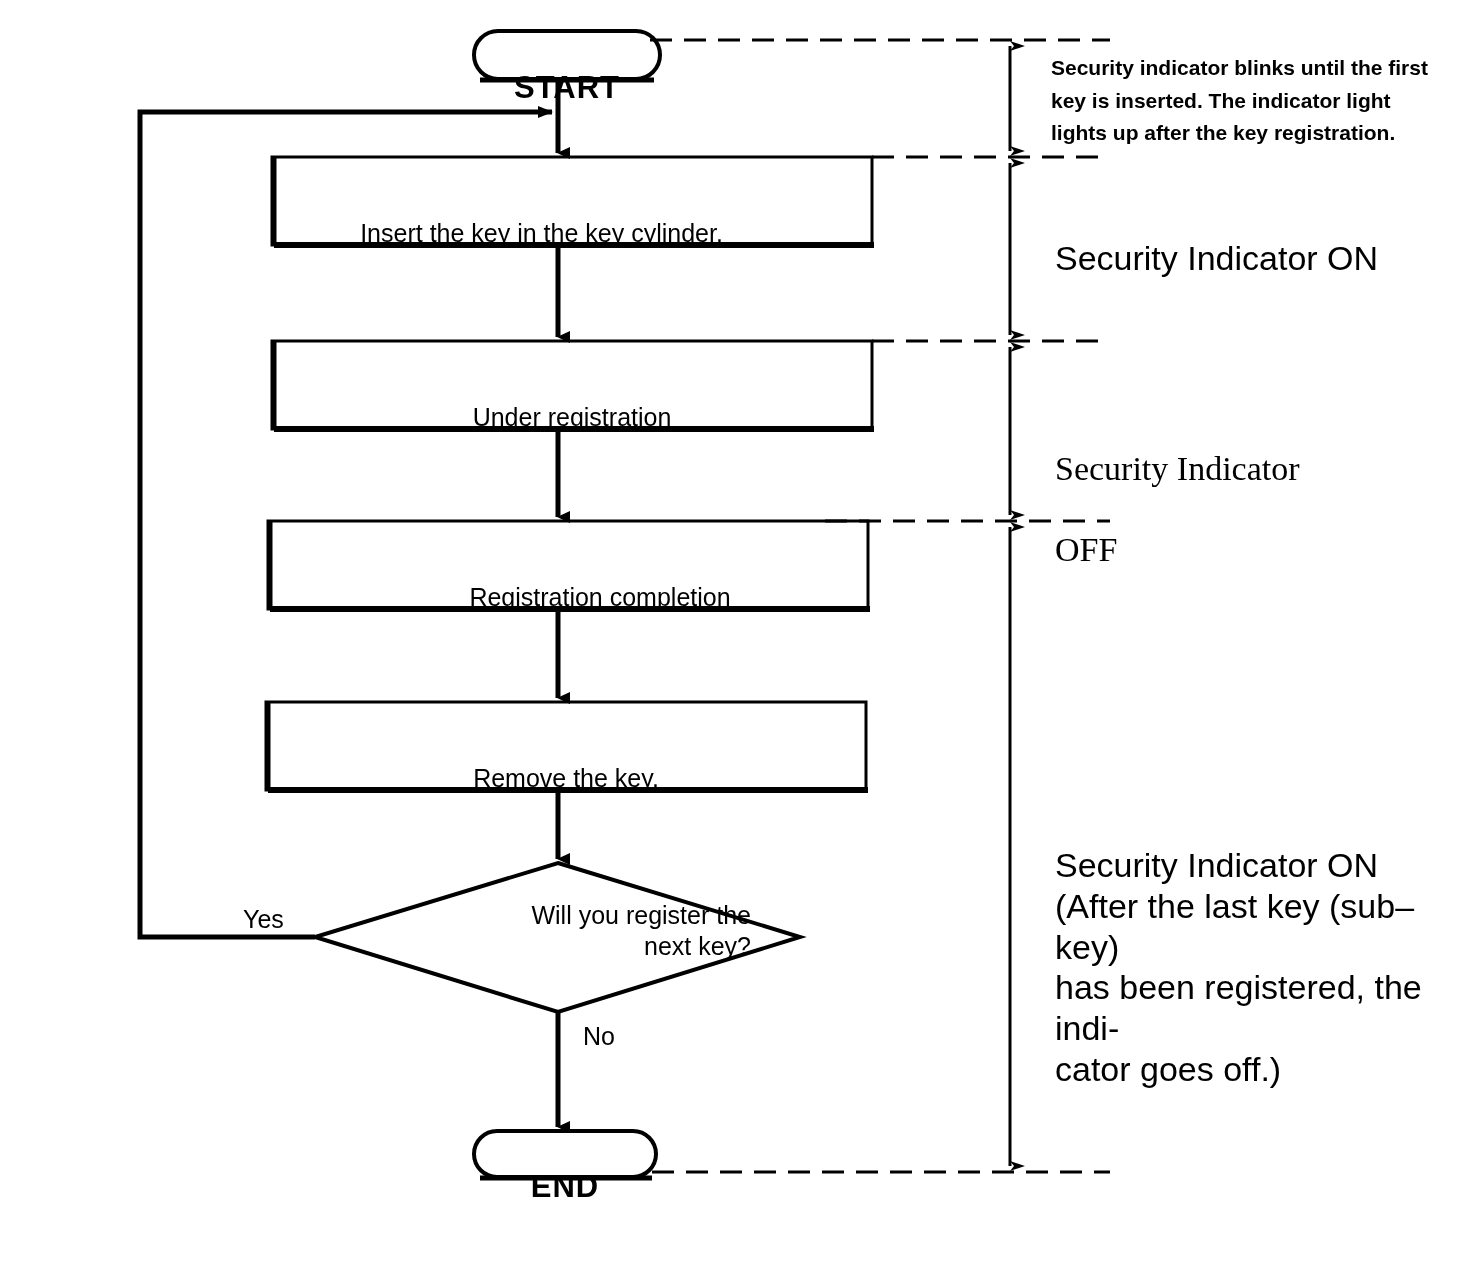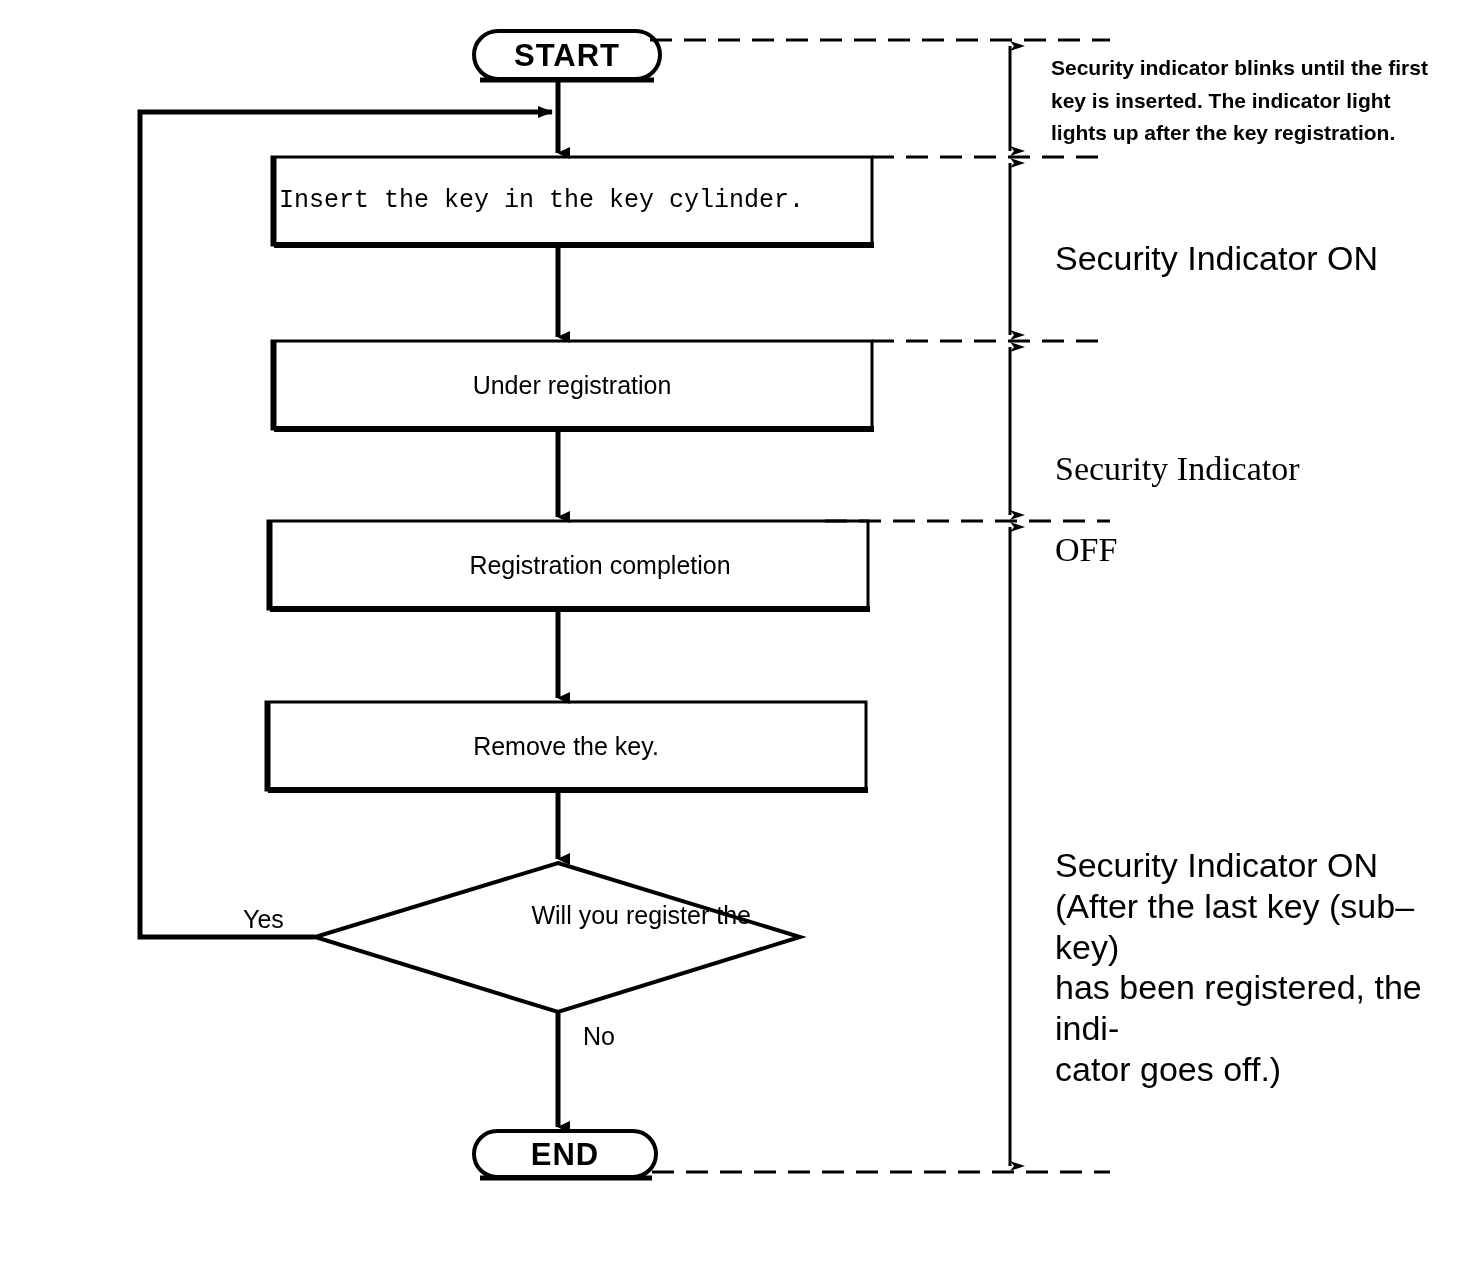--- a/index.html
+++ b/index.html
@@ -24,20 +24,21 @@
     top: 0;
     width: 1472px;
     height: 1282px;
   }
   .node-label {
     position: absolute;
     text-align: center;
     color: #000;
     white-space: pre;
     line-height: 1.15;
+    margin-top: 32px;
   }
   .terminator-label {
     font-size: 31px;
     font-weight: bold;
     letter-spacing: 1px;
   }
   .process-label {
     font-size: 25px;
   }
   .decision-label {
@@ -174,30 +175,31 @@
       <line x1="1010" y1="347" x2="1010" y2="515" stroke="#000" stroke-width="3" marker-start="url(#dimUp)" marker-end="url(#dimDown)"></line>
     </g>
     <g>
       <line x1="1010" y1="527" x2="1010" y2="1166" stroke="#000" stroke-width="3" marker-start="url(#dimUp)" marker-end="url(#dimDown)"></line>
     </g>
 
   </svg>
 
   <div class="node-label terminator-label" style="left:474px; top:38px; width:186px;">START</div>
 
-  <div class="node-label process-label" style="left:272px; top:187px; width:539px;font-family:Liberation Mono, monospace;">Insert the key in the key cylinder.</div>
+  <div class="node-label process-label" style="left:272px; top:187px; width:539px;">Insert the key in the key cylinder.</div>
 
   <div class="node-label process-label" style="left:272px; top:371px; width:600px;">Under registration</div>
 
   <div class="node-label process-label" style="left:268px; top:551px; width:600px;padding-left:32px;">Registration completion</div>
 
   <div class="node-label process-label" style="left:266px; top:732px; width:600px;">Remove the key.</div>
 
   <div class="decision-label" style="position:absolute; left:421px; top:900px; width:330px;">
     <div>Will  you  register  the</div>
+    <div>next key?</div>
   </div>
 
   <div class="node-label terminator-label" style="left:474px; top:1137px; width:182px;">END</div>
 
   <div class="branch-label" style="position:absolute; left:243px; top:905px;">Yes</div>
 
   <div class="branch-label" style="position:absolute; left:583px; top:1022px;">No</div>
 
   <div class="annot annot-small" style="left:1051px; top:52px; width:380px;">Security indicator blinks until the first
 key is inserted. The indicator light

